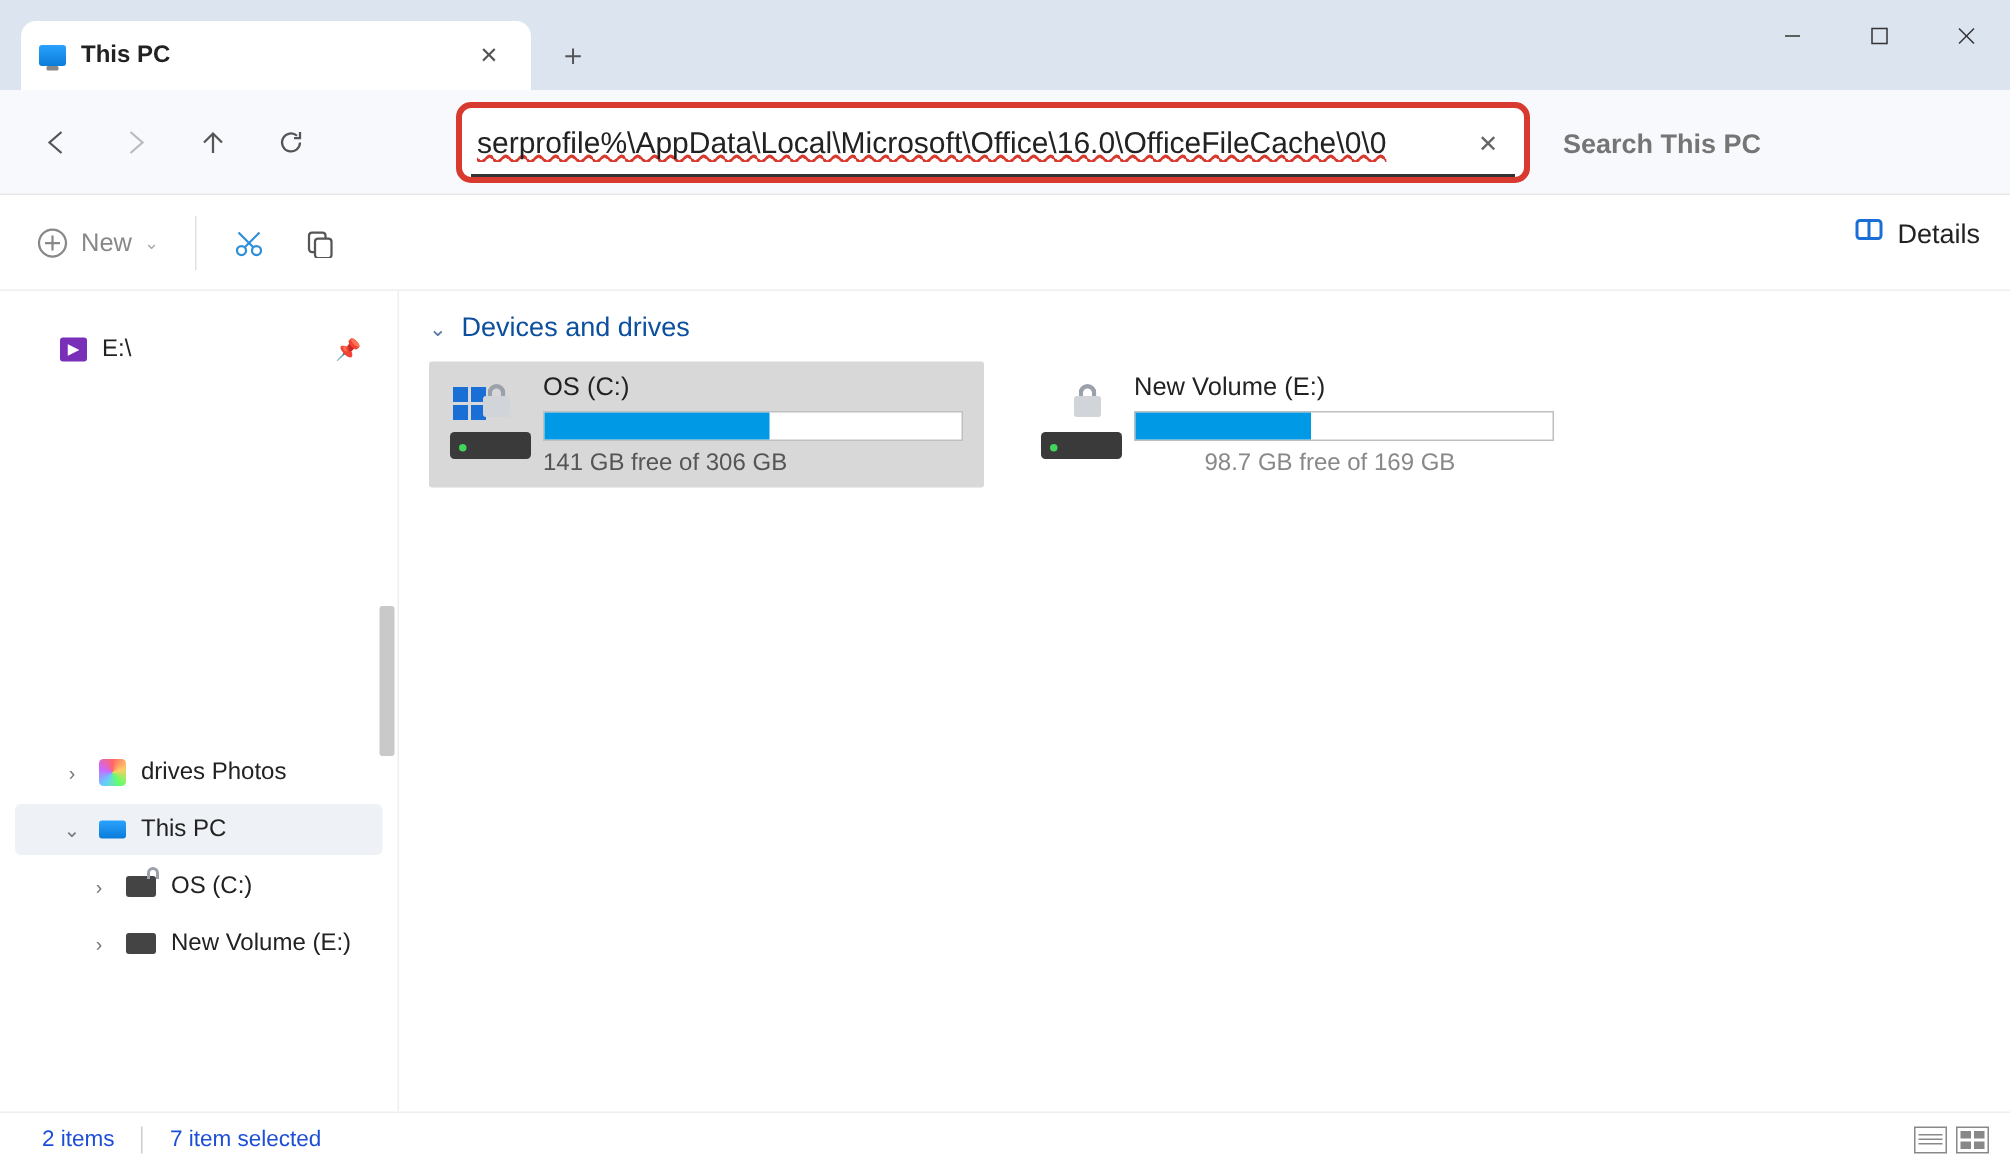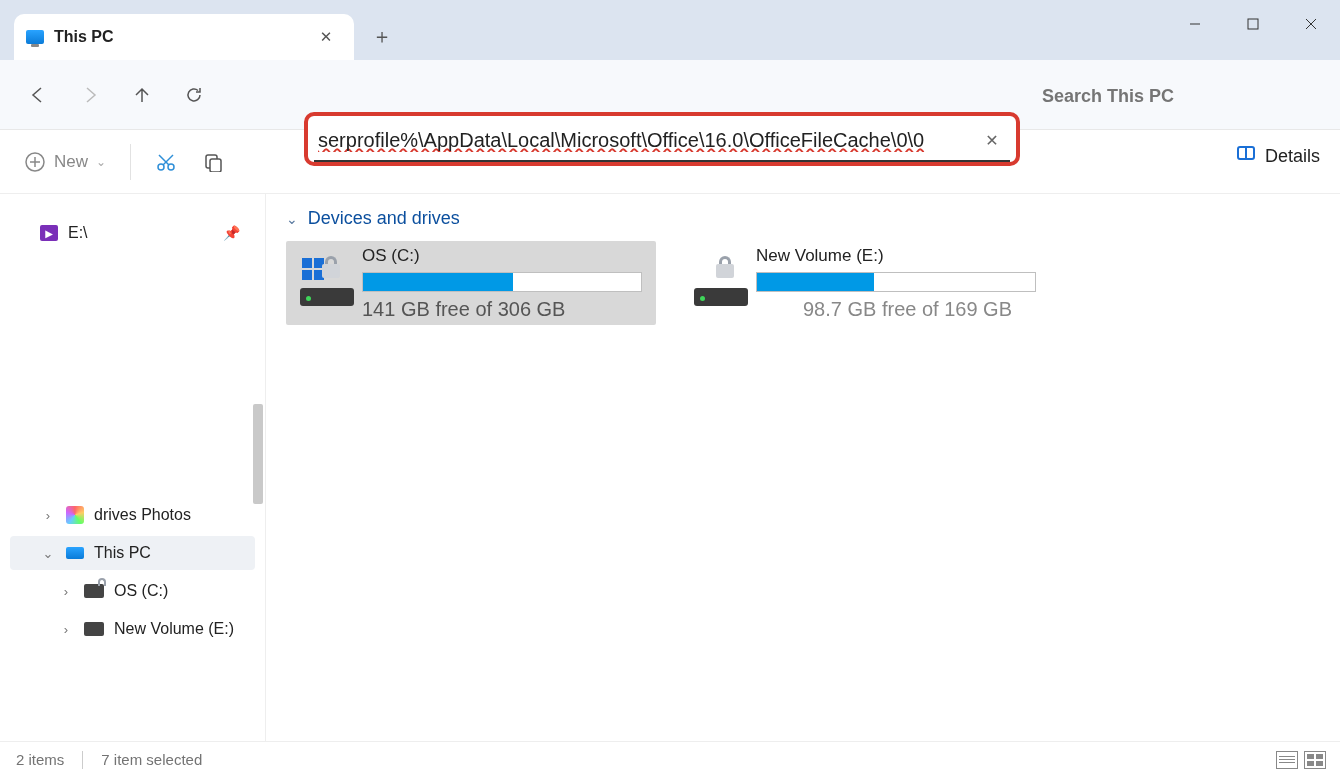--- a/index.html
+++ b/index.html
@@ -16,21 +16,21 @@
   .win-controls { position:absolute; right:0; top:0; height:48px; display:flex; }
   .win-btn { width:58px; display:flex; align-items:center; justify-content:center; color:#333; font-size:14px; cursor:pointer;}
   .win-btn svg { stroke:#333; stroke-width:1; fill:none;}
 
   
   .navbar { height: 70px; background:#f7f9fc; display:flex; align-items:center; padding:0 12px; position:relative; border-bottom:1px solid #e8e8e8;}
   .nav-btn { width:52px; height:52px; display:flex; align-items:center; justify-content:center; color:#555; border-radius:4px; cursor:pointer;}
   .nav-btn.disabled { color:#bbb; }
   .nav-btn svg { stroke:currentColor; stroke-width:1.5; fill:none; }
 
-  .address-wrap { position:absolute; left:304px; top:8px; width:716px; z-index:10;margin-top:44px; }
+  .address-wrap { position:absolute; left:304px; top:8px; width:716px; z-index:10; }
   .highlight-box { border:4px solid #d83a2f; border-radius:10px; background:#fff; }
   .address-input-row { display:flex; align-items:center; padding:4px 6px 0 10px; }
   .address-input { flex:1; border:none; outline:none; font-size:20px; color:#222; background:transparent; height:40px; text-decoration: underline wavy #d83a2f; text-decoration-skip-ink: none; }
   .addr-clear { width:36px; height:36px; display:flex; align-items:center; justify-content:center; color:#666; cursor:pointer; font-size:16px;}
   .addr-underline { height:2px; background:#333; margin:0 6px 0 6px;}
   .suggestion { padding:14px 18px 14px 18px; font-size:20px; color:#222; cursor:pointer;}
   .search-box { position:absolute; right:18px; top:14px; width:280px; height:44px; display:flex; align-items:center; }
   .search-input { border:none; background:transparent; outline:none; font-size:18px; color:#888; width:100%;font-weight:bold;}
 
   
@@ -69,25 +69,25 @@
   .drive-icon .led { position:absolute; bottom:9px; left:6px; width:5px; height:5px; background:#3fd65a; border-radius:50%;}
   .drive-icon .lock { position:absolute; top:0; right:6px; width:18px; height:22px;}
   .drive-icon .lock .body2 { position:absolute; bottom:0; width:18px; height:14px; background:#d1d4d9; border-radius:2px;}
   .drive-icon .lock .shackle { position:absolute; top:0; left:3px; width:12px; height:12px; border:3px solid #9aa1ab; border-bottom:none; border-radius:10px 10px 0 0;}
   .drive-icon .winlogo { position:absolute; top:2px; left:2px; width:22px; height:22px; display:grid; grid-template-columns:1fr 1fr; grid-template-rows:1fr 1fr; gap:2px;}
   .drive-icon .winlogo div { background:#1a6fd6;}
   .drive-info { flex:1;}
   .drive-name { font-size:17px; color:#222; margin-bottom:6px;}
   .drive-bar { width:280px; height:20px; border:1px solid #bfbfbf; background:#fff; position:relative; margin-bottom:6px;}
   .drive-bar .fill { position:absolute; left:0; top:0; bottom:0; background:#0099e6;}
-  .drive-free { font-size:20px; color:#555;}
+  .drive-free { font-size:16px; color:#555;}
   .drive-card:not(.selected) .drive-free { color:#888;margin-left:47px;}
 
   
-  .statusbar { position:absolute; bottom:0; left:0; right:0; height:36px; border-top:1px solid #eee; display:flex; align-items:center; padding:0 16px; font-size:15px; color:#737373; gap:18px; background:#fff;}
+  .statusbar { position:absolute; bottom:0; left:0; right:0; height:36px; border-top:1px solid #eee; display:flex; align-items:center; padding:0 28px; font-size:15px; color:#1d4ed8; gap:18px; background:#fff;}
   .status-sep { width:1px; height:18px; background:#ccc;}
   .view-toggles { position:absolute; right:14px; display:flex; gap:6px;}
   .vt { width:22px; height:18px; border:1px solid #888; display:flex; flex-direction:column; justify-content:space-evenly; padding:2px; cursor:pointer;}
   .vt .ln { height:1px; background:#888;}
   .vt.grid { display:grid; grid-template-columns:1fr 1fr; grid-template-rows:1fr 1fr; gap:2px; padding:2px;}
   .vt.grid div { background:#888;}
 </style>
 </head>
 <body>
 

